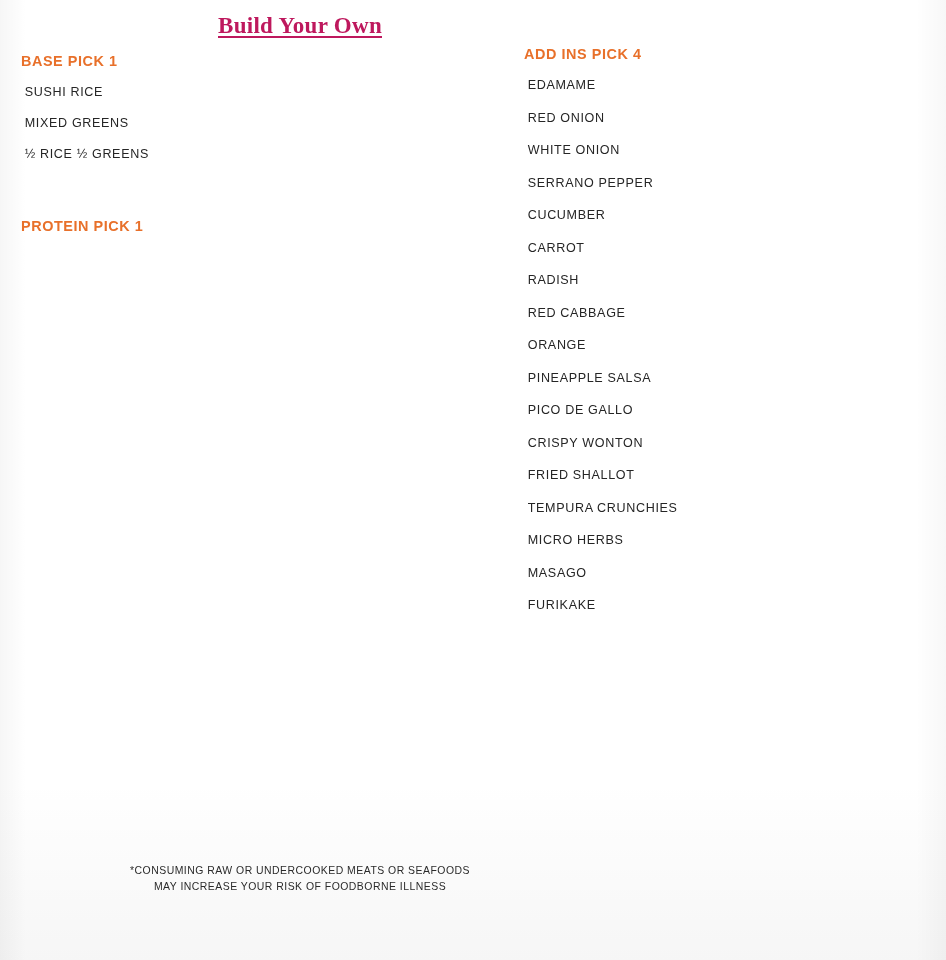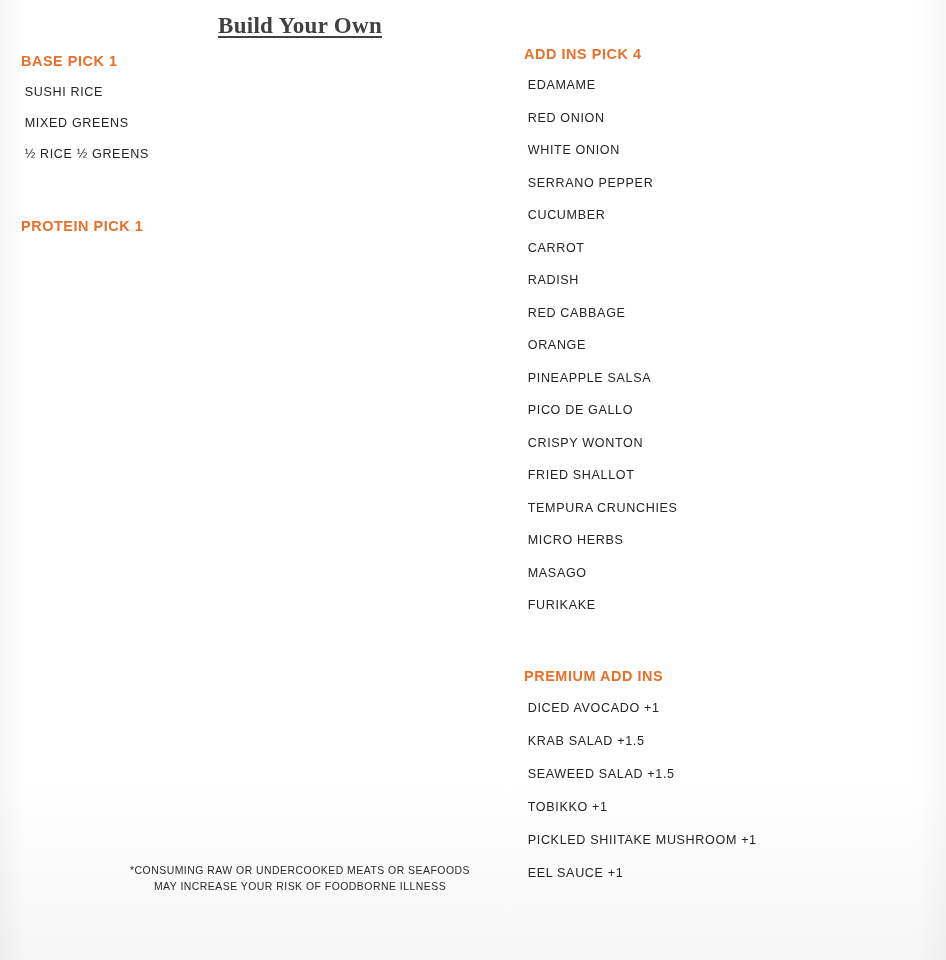--- a/index.html
+++ b/index.html
@@ -32,21 +32,21 @@
   .title {
     position: absolute;
     top: 13px;
     left: 0;
     width: 600px;
     text-align: center;
     font-family: "Liberation Serif", serif;
     font-weight: bold;
     font-size: 23px;
     letter-spacing: 0.3px;
-    color: #404040;
+    color: #be185d;
     text-decoration: underline;
     text-underline-offset: 3px;
   }
   .col {
     position: absolute;
   }
   .col-left {
     left: 0;
     top: 52px;
     width: 600px;
@@ -155,31 +155,20 @@
         <li>PICO DE GALLO</li>
         <li>CRISPY WONTON</li>
         <li>FRIED SHALLOT</li>
         <li>TEMPURA CRUNCHIES</li>
         <li>MICRO HERBS</li>
         <li>MASAGO</li>
         <li>FURIKAKE</li>
       </ul>
     </div>
 
-    <div class="section sec-premium">
-      <div class="section-head">PREMIUM ADD INS</div>
-      <ul class="items">
-        <li>DICED AVOCADO +1</li>
-        <li>KRAB SALAD +1.5</li>
-        <li>SEAWEED SALAD +1.5</li>
-        <li>TOBIKKO +1</li>
-        <li>PICKLED SHIITAKE MUSHROOM +1</li>
-        <li>EEL SAUCE +1</li>
-      </ul>
-    </div>
 
   </div>
 
   <div class="disclaimer">
     <div>*CONSUMING RAW OR UNDERCOOKED MEATS OR SEAFOODS</div>
     <div>MAY INCREASE YOUR RISK OF FOODBORNE ILLNESS</div>
   </div>
 
 </div>
 

